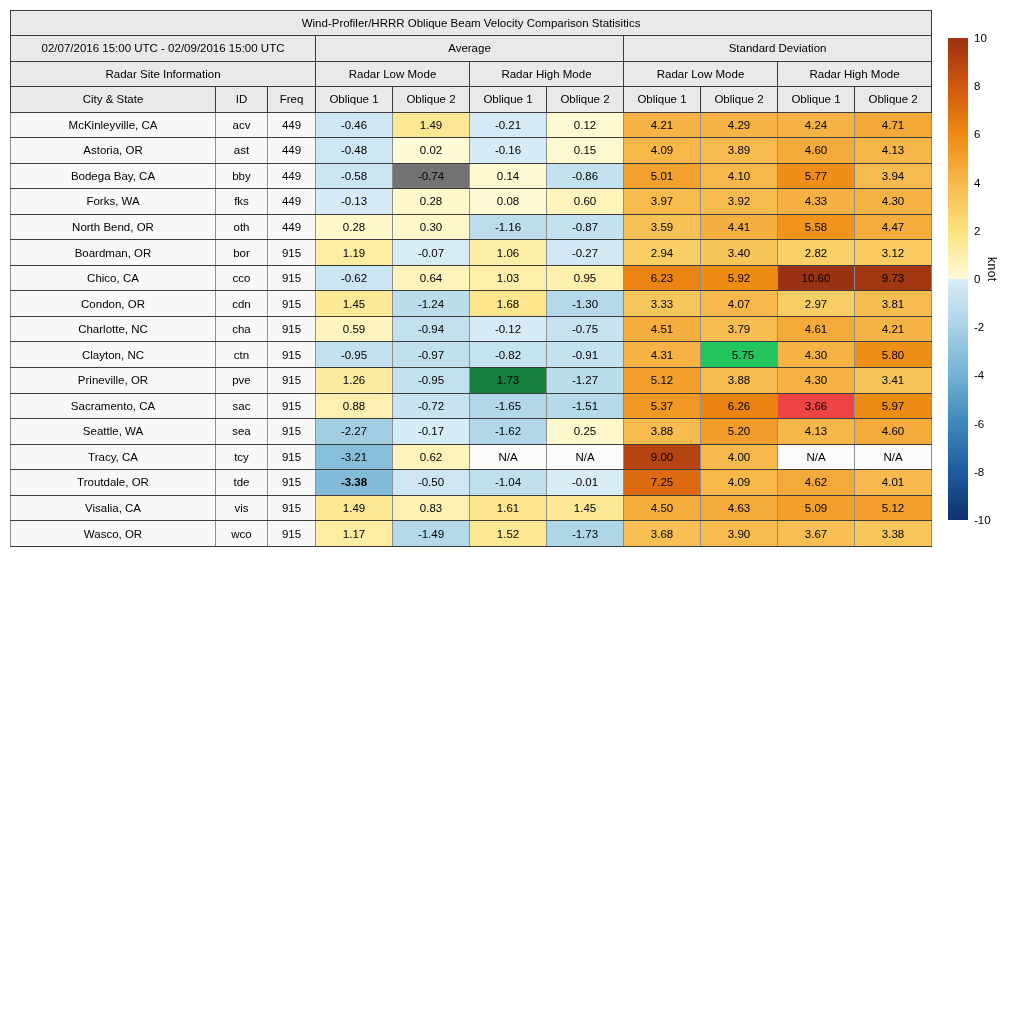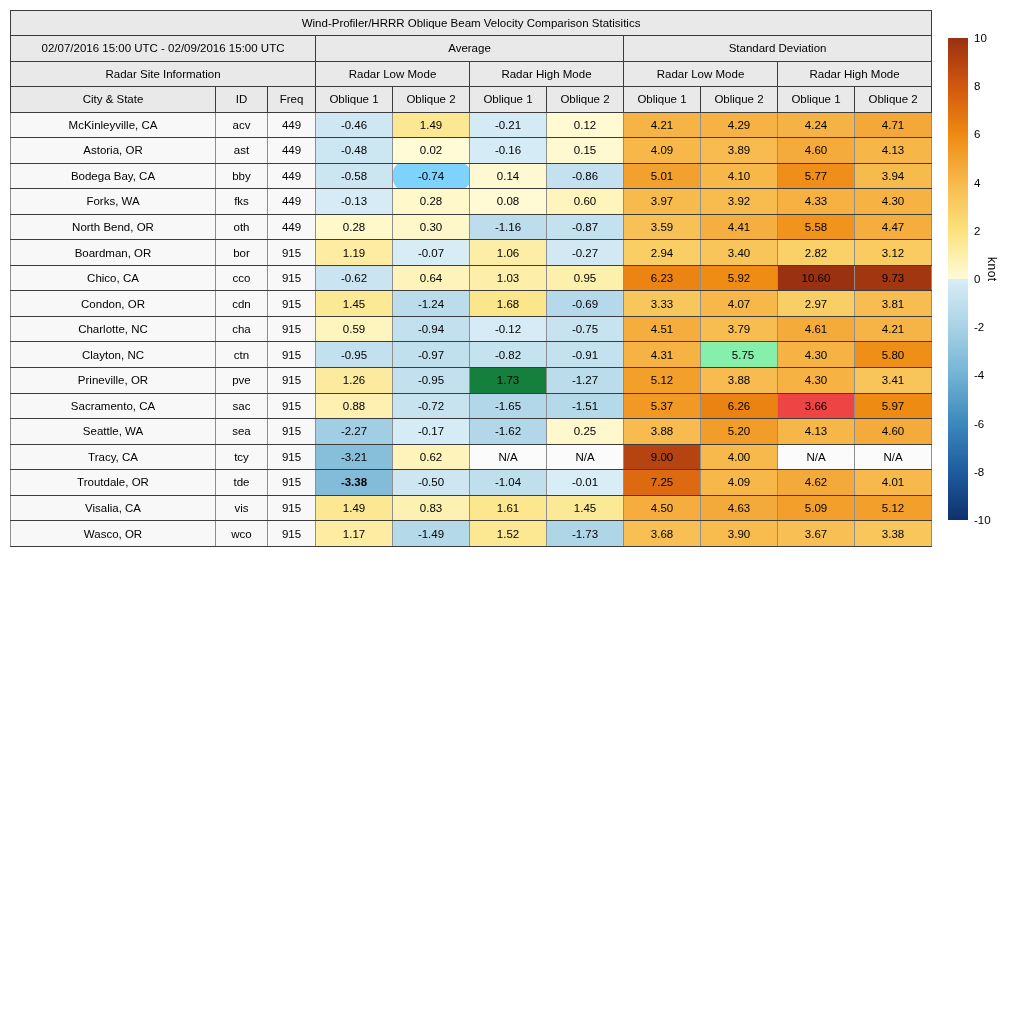--- a/index.html
+++ b/index.html
@@ -117,21 +117,21 @@
           <td style="background: rgb(247, 183, 73);">4.09</td>
           <td style="background: rgb(247, 187, 79);">3.89</td>
           <td style="background: rgb(244, 171, 59);">4.60</td>
           <td style="background: rgb(246, 182, 72);">4.13</td>
         </tr>
         <tr>
           <td class="lbl">Bodega Bay, CA</td>
           <td class="lbl">bby</td>
           <td class="lbl">449</td>
           <td style="background: rgb(203, 229, 241);">-0.58</td>
-          <td style="background: #7dd3fc; border-radius: 9px;">-0.74</td>
+          <td style="background: #737373;">-0.74</td>
           <td style="background: rgb(255, 249, 210);">0.14</td>
           <td style="background: rgb(196, 225, 239);">-0.86</td>
           <td style="background: rgb(242, 161, 47);">5.01</td>
           <td style="background: rgb(247, 183, 73);">4.10</td>
           <td style="background: rgb(239, 143, 25);">5.77</td>
           <td style="background: rgb(247, 186, 77);">3.94</td>
         </tr>
         <tr>
           <td class="lbl">Forks, WA</td>
           <td class="lbl">fks</td>
@@ -184,21 +184,21 @@
           <td style="background: rgb(154, 49, 16);">10.60</td>
           <td style="background: rgb(162, 54, 16);">9.73</td>
         </tr>
         <tr>
           <td class="lbl">Condon, OR</td>
           <td class="lbl">cdn</td>
           <td class="lbl">915</td>
           <td style="background: rgb(252, 233, 149);">1.45</td>
           <td style="background: rgb(187, 220, 235);">-1.24</td>
           <td style="background: rgb(252, 230, 139);">1.68</td>
-          <td style="background: rgb(181, 217, 234);">-0.69</td>
+          <td style="background: rgb(181, 217, 234);">-1.30</td>
           <td style="background: rgb(248, 199, 92);">3.33</td>
           <td style="background: rgb(247, 183, 74);">4.07</td>
           <td style="background: rgb(249, 206, 101);">2.97</td>
           <td style="background: rgb(247, 189, 81);">3.81</td>
         </tr>
         <tr>
           <td class="lbl">Charlotte, NC</td>
           <td class="lbl">cha</td>
           <td class="lbl">915</td>
           <td style="background: rgb(254, 244, 189);">0.59</td>
@@ -212,21 +212,21 @@
         </tr>
         <tr>
           <td class="lbl">Clayton, NC</td>
           <td class="lbl">ctn</td>
           <td class="lbl">915</td>
           <td style="background: rgb(194, 224, 238);">-0.95</td>
           <td style="background: rgb(193, 224, 238);">-0.97</td>
           <td style="background: rgb(197, 226, 239);">-0.82</td>
           <td style="background: rgb(195, 225, 238);">-0.91</td>
           <td style="background: rgb(246, 178, 67);">4.31</td>
-          <td style="background: #86efac; padding-left: 8px;">5.75</td>
+          <td style="background: #22c55e; padding-left: 8px;">5.75</td>
           <td style="background: rgb(246, 178, 67);">4.30</td>
           <td style="background: rgb(239, 143, 24);">5.80</td>
         </tr>
         <tr>
           <td class="lbl">Prineville, OR</td>
           <td class="lbl">pve</td>
           <td class="lbl">915</td>
           <td style="background: rgb(252, 235, 158);">1.26</td>
           <td style="background: rgb(194, 224, 238);">-0.95</td>
           <td style="background: #15803d;">1.73</td>

